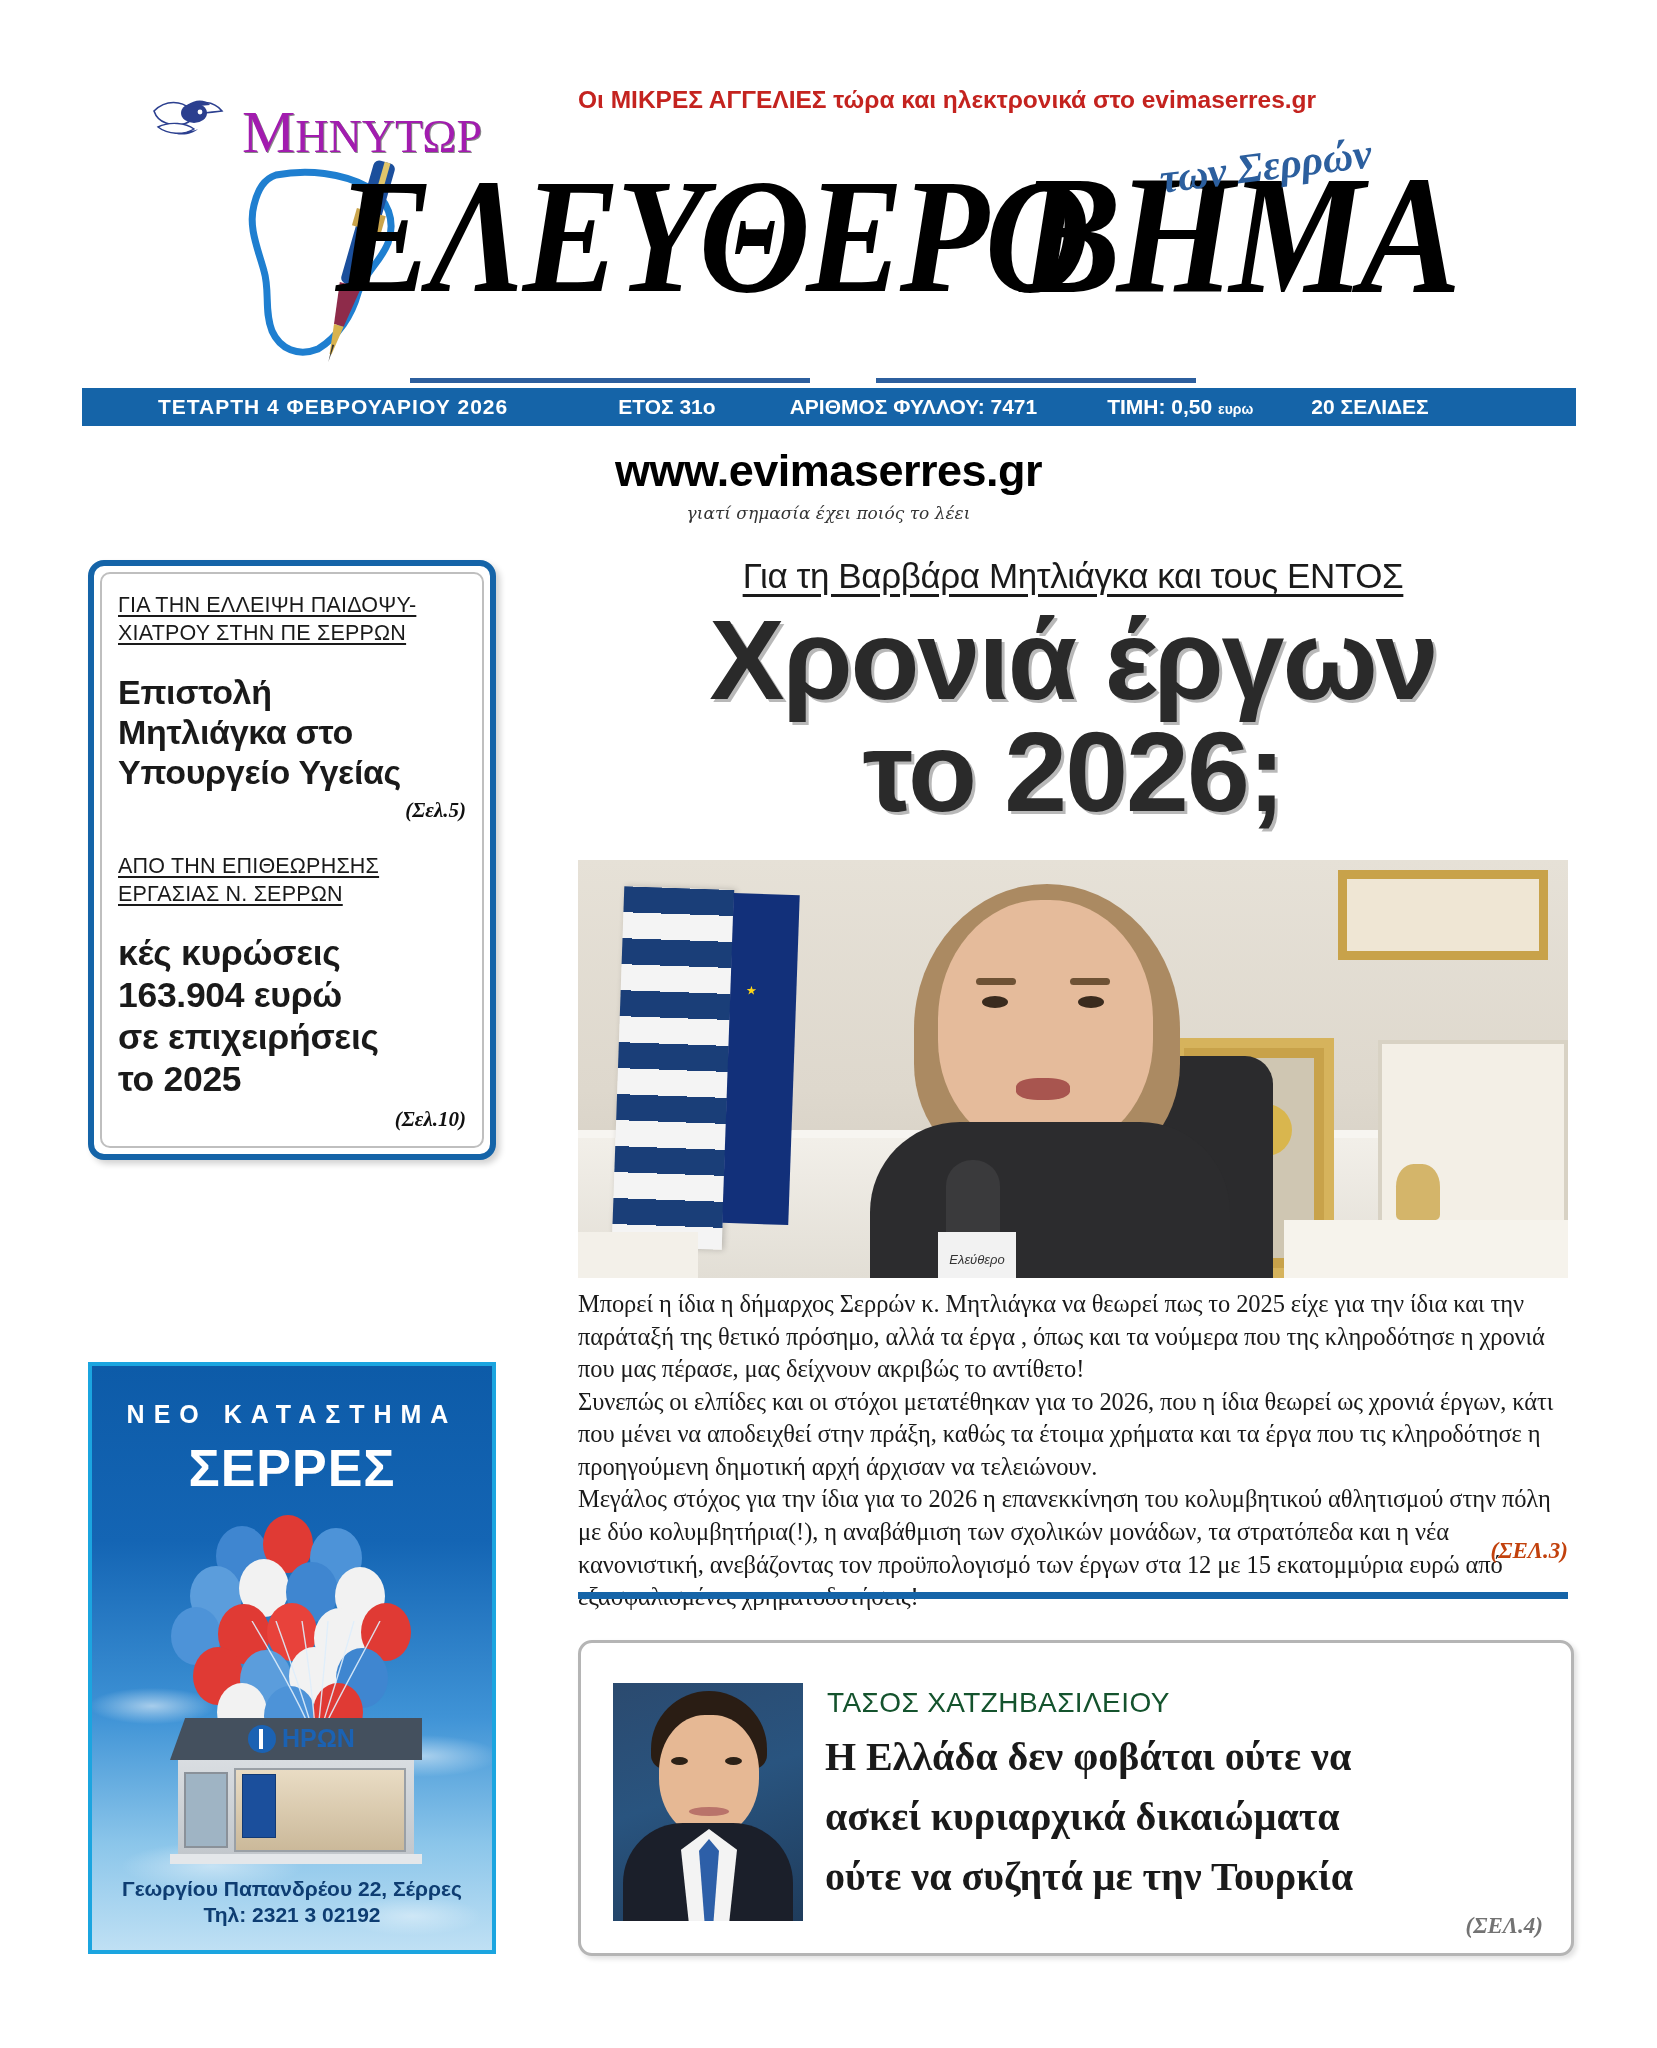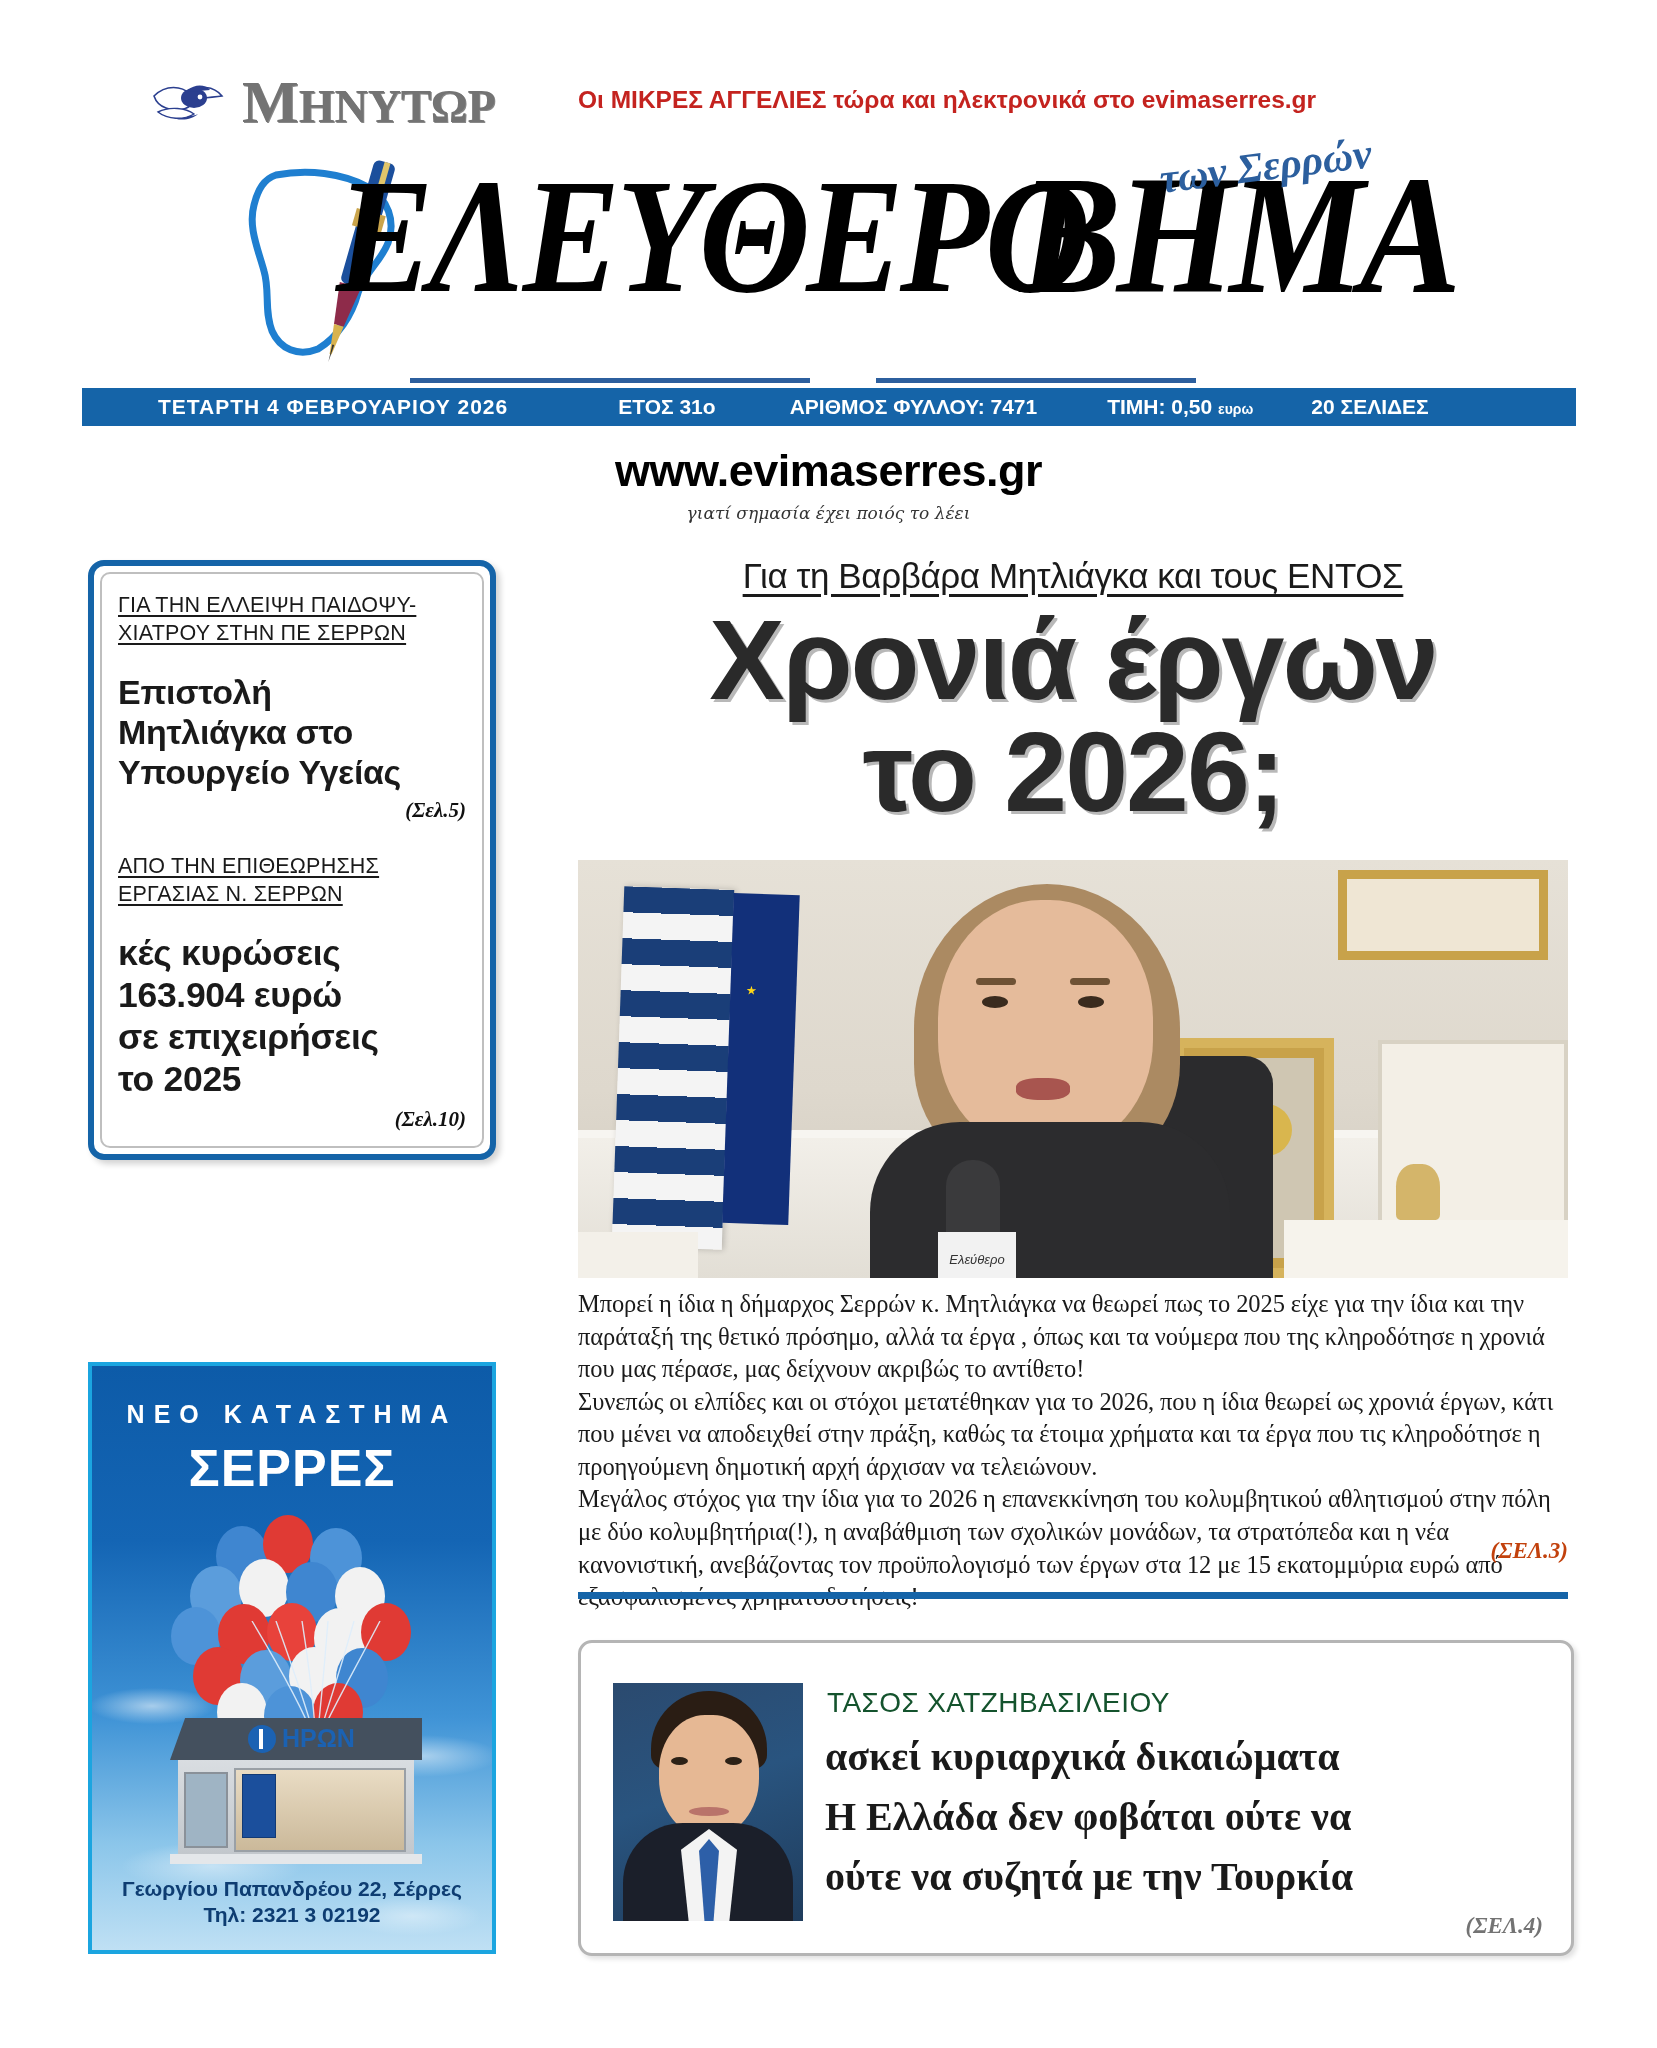--- a/index.html
+++ b/index.html
@@ -24,26 +24,27 @@
   .minytor-logo {
     position: absolute;
     left: 148px; top: 72px;
     display: flex;
     align-items: center;
     gap: 10px;
   }
   .dove-icon { width: 84px; height: 52px; }
   .minytor-word {
     font-family: "Liberation Serif", serif;
-    font-weight: bold;
+    font-weight: normal;
     font-size: 46px;
-    color: #737373;
+    color: #a21caf;
     letter-spacing: 0px;
     line-height: 1;
     text-shadow: 1px 1px 0 #888;
+    margin-top: 30px;
   }
   .minytor-word .cap { font-size: 60px; }
   .classifieds-line {
     position: absolute;
     left: 578px; top: 86px;
     font-size: 24.5px;
     font-weight: bold;
     color: #c4231f;
     white-space: nowrap;
   }
@@ -689,18 +690,18 @@
     <div class="p-face"></div>
     <div class="p-eye l"></div>
     <div class="p-eye r"></div>
     <div class="p-mouth"></div>
     <div class="p-suit"></div>
     <div class="p-shirt"></div>
     <div class="p-tie"></div>
   </div>
   <div class="bb-name">ΤΑΣΟΣ ΧΑΤΖΗΒΑΣΙΛΕΙΟΥ</div>
   <div class="bb-head">
+    <div>Η Ελλάδα δεν φοβάται ούτε να</div>
     <div>ασκεί κυριαρχικά δικαιώματα</div>
-    <div>Η Ελλάδα δεν φοβάται ούτε να</div>
     <div>ούτε να συζητά με την Τουρκία</div>
   </div>
   <div class="bb-sel">(ΣΕΛ.4)</div>
 </div>
 
 </body></html>

